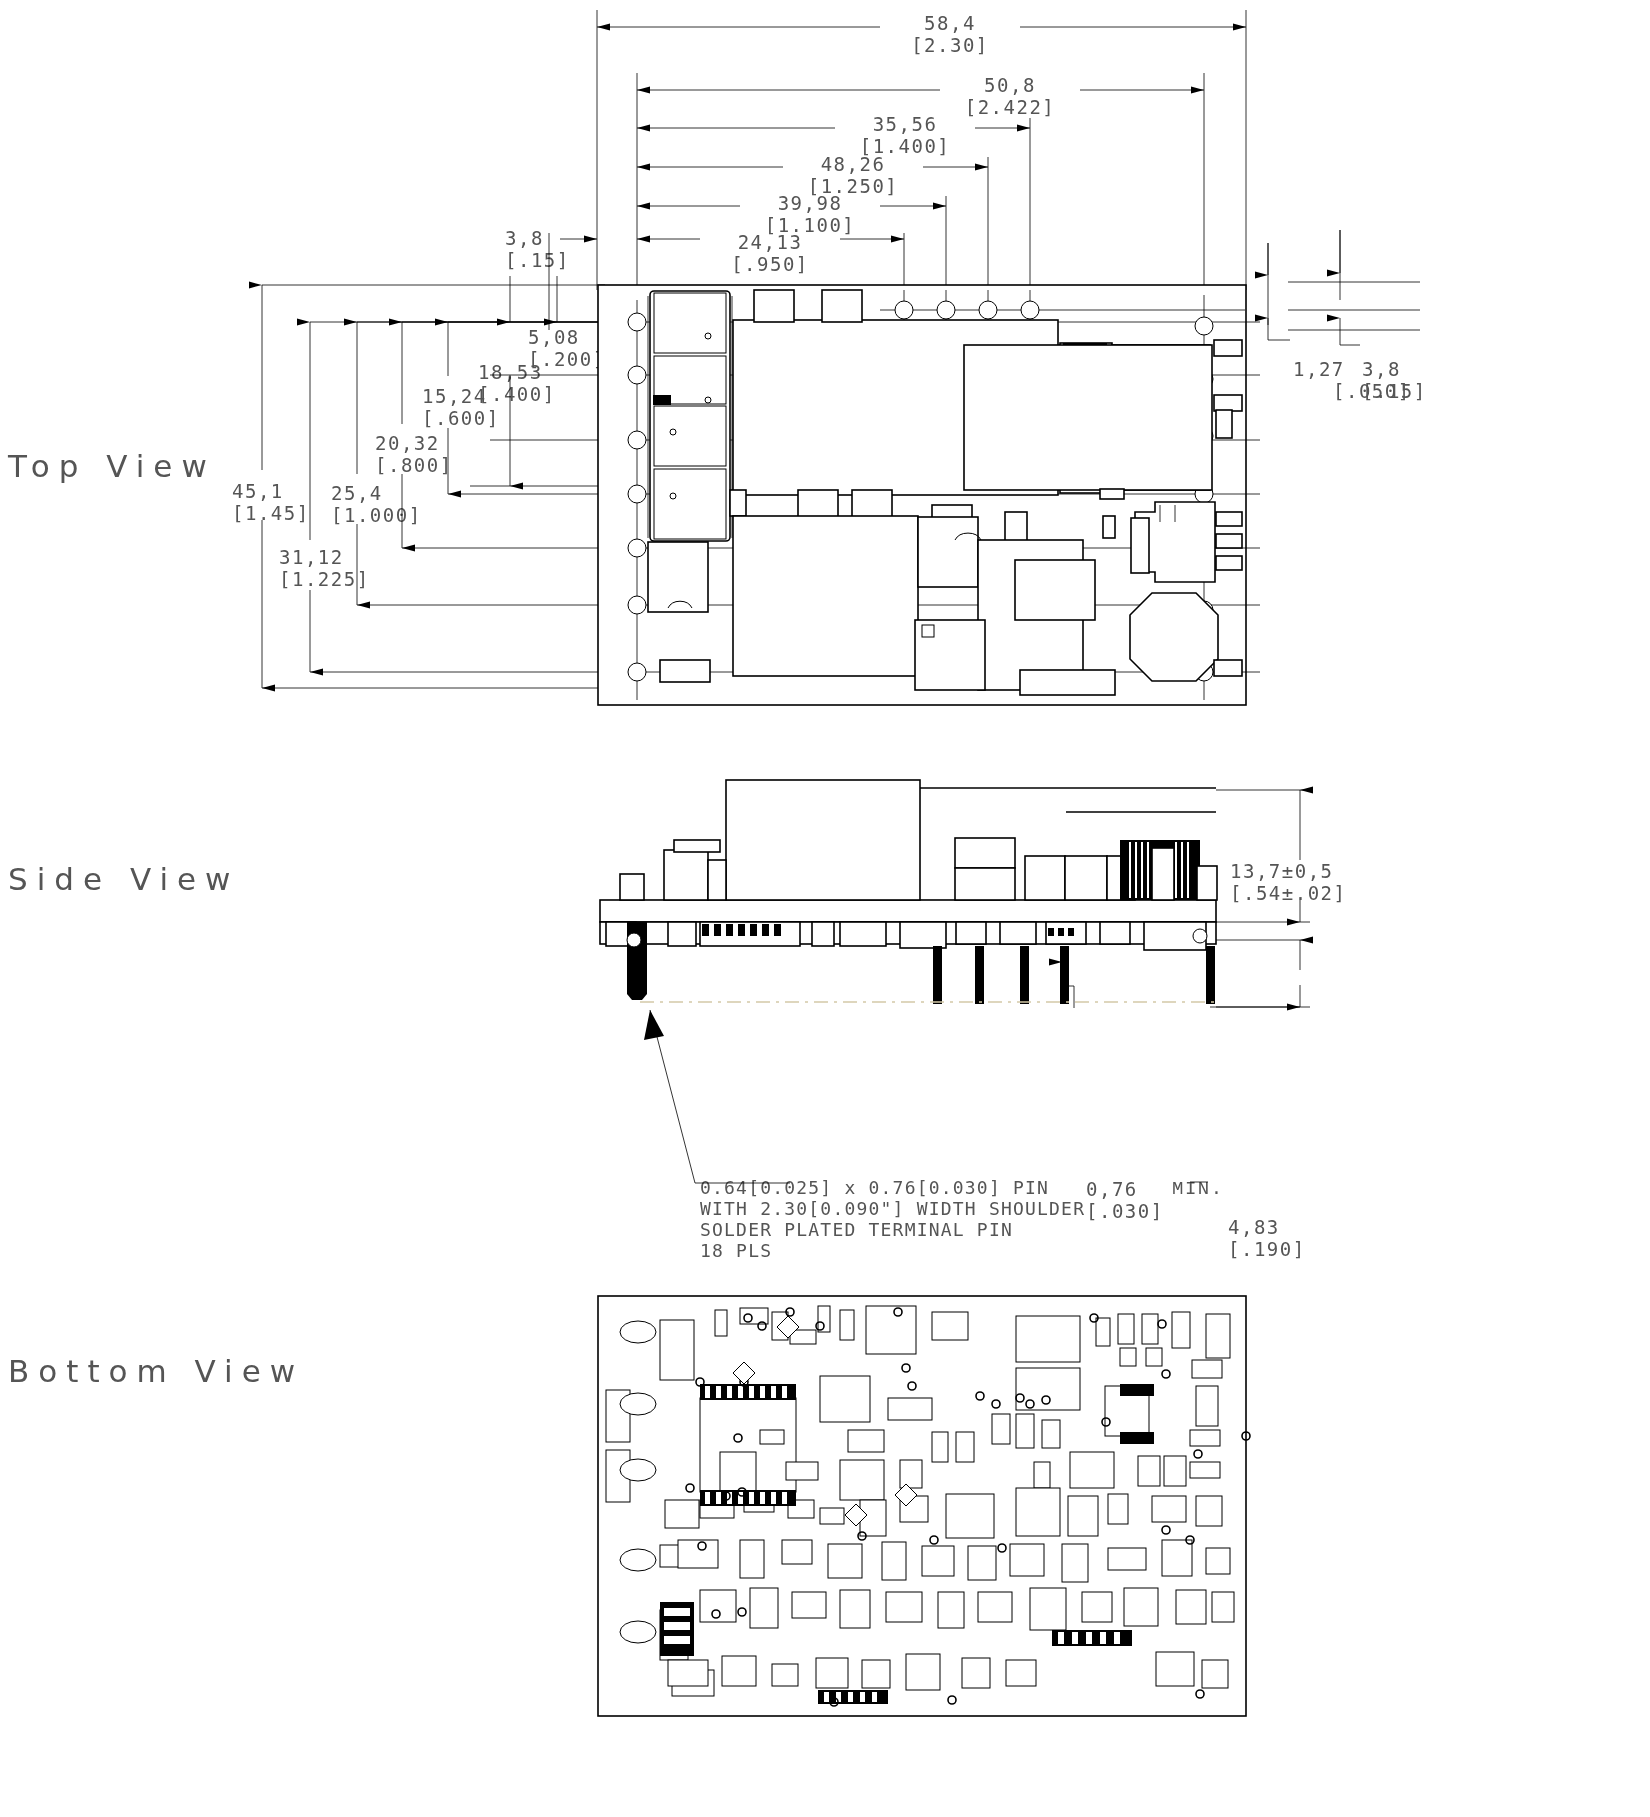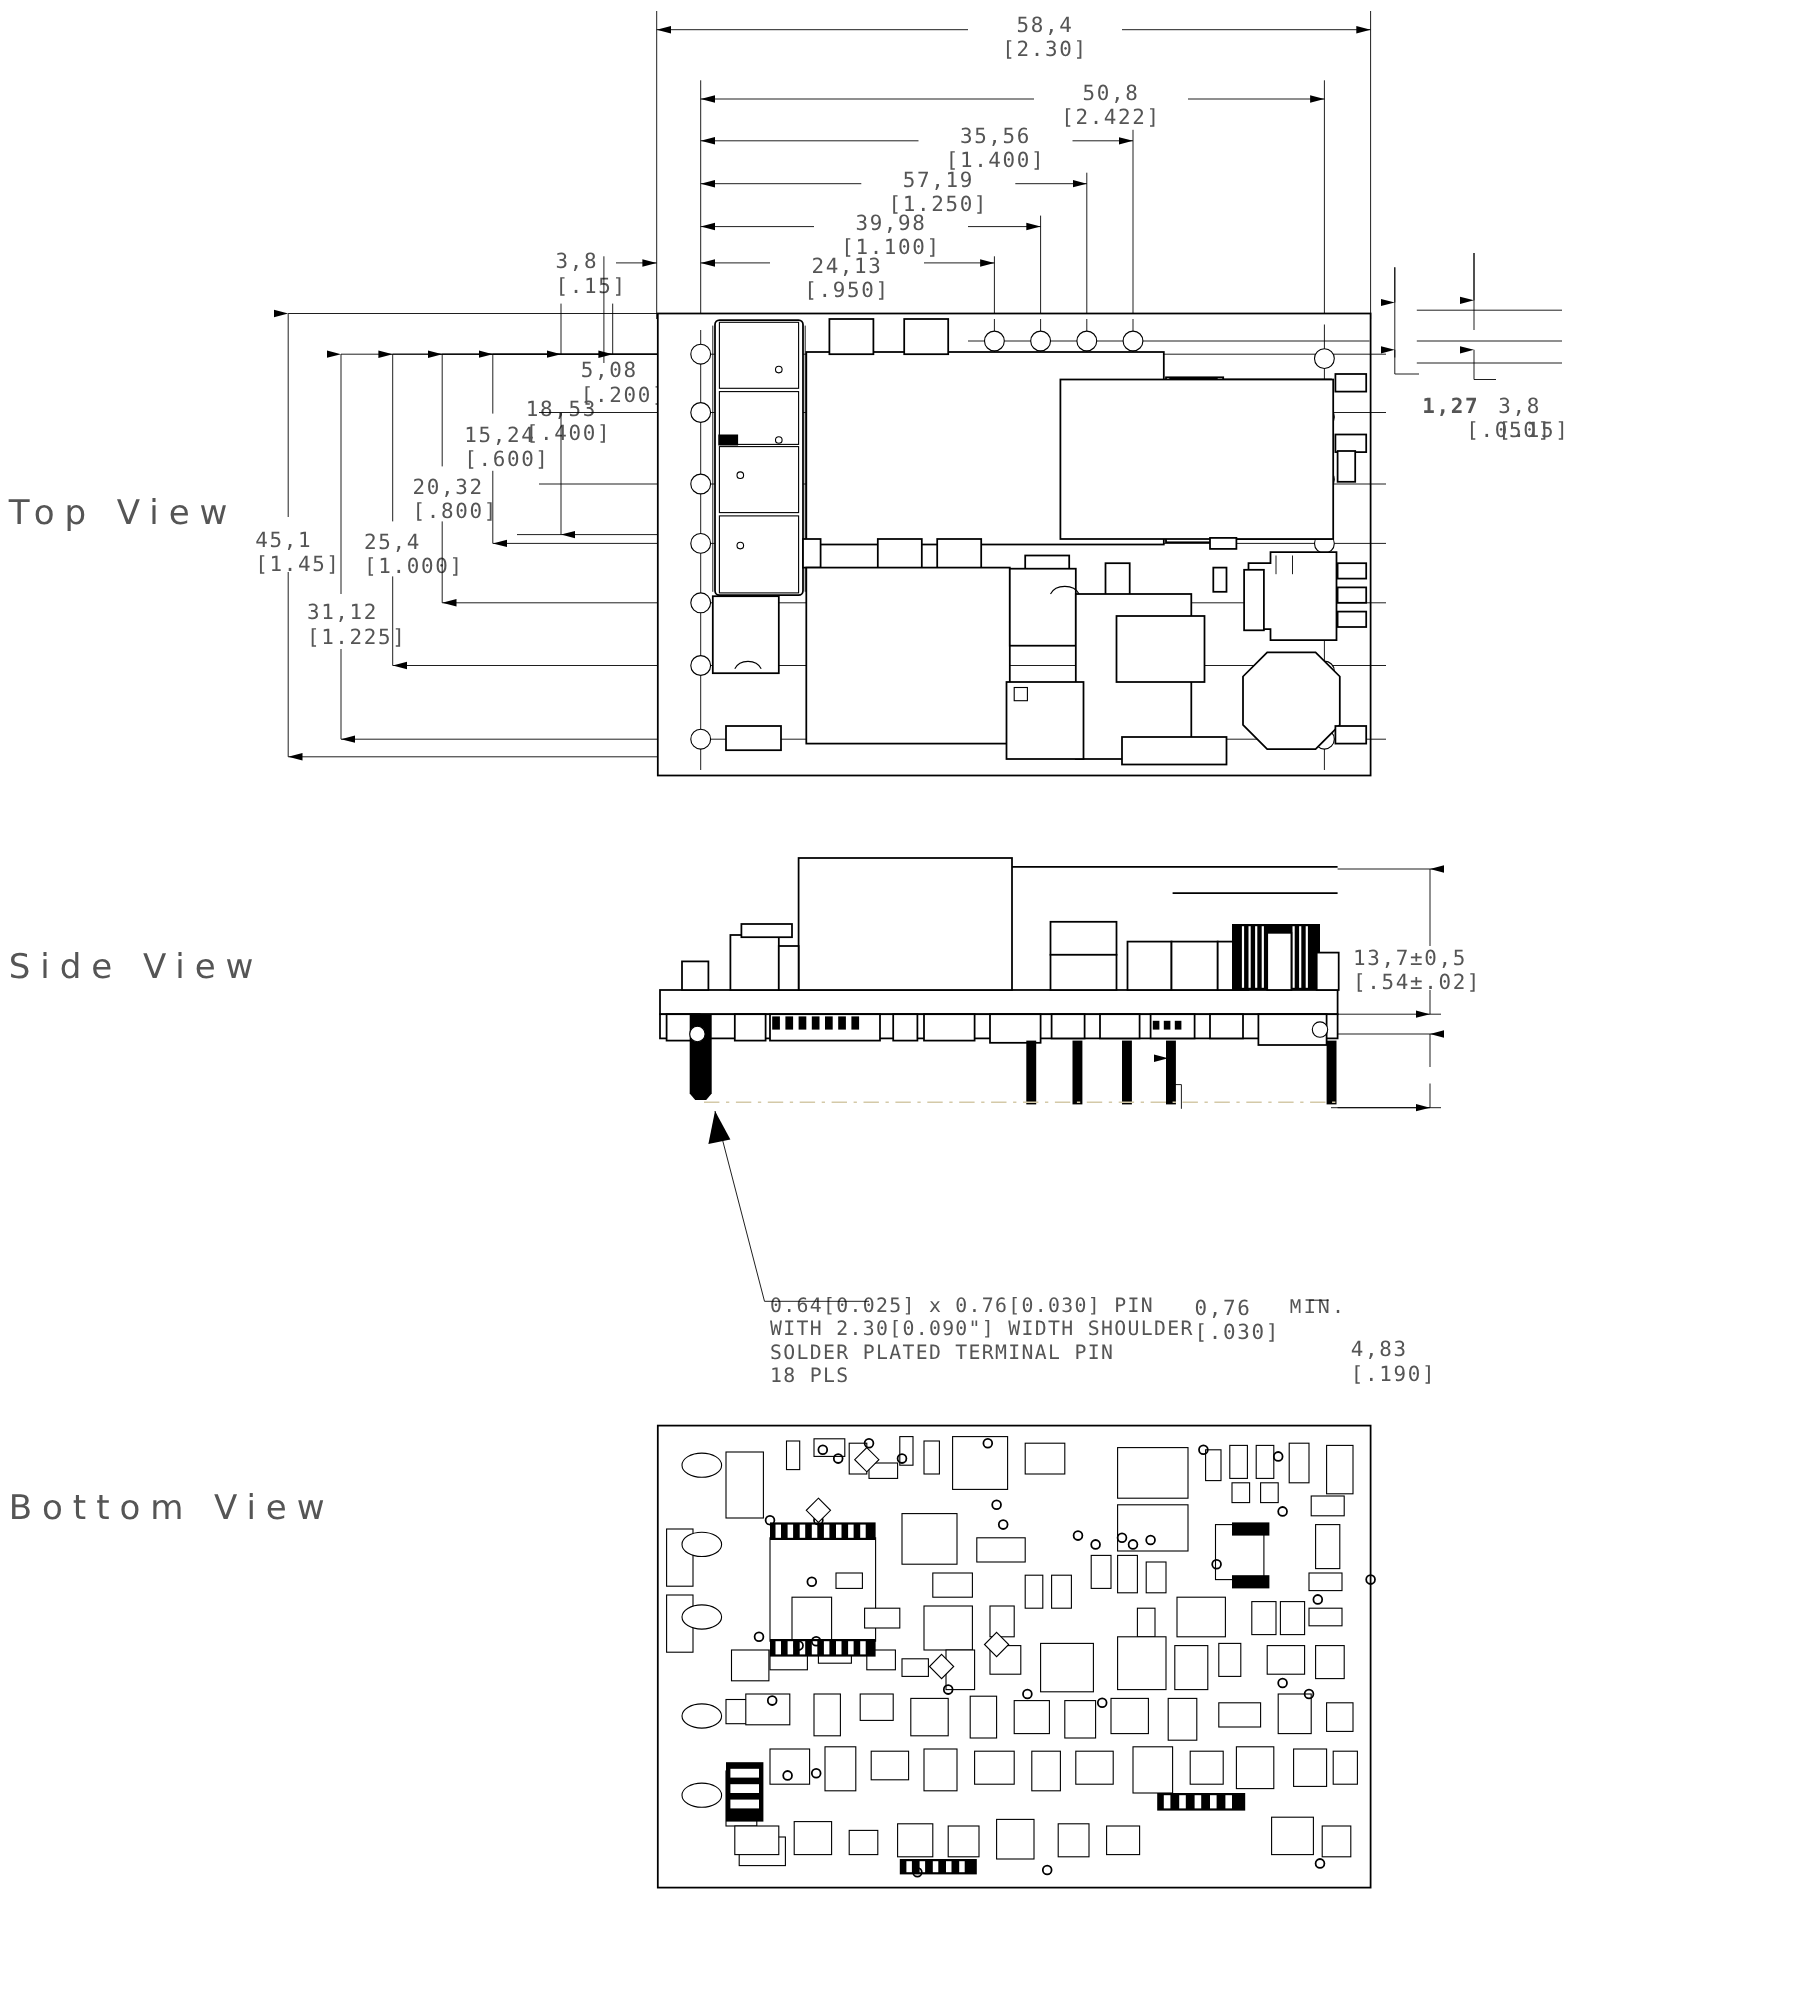--- a/index.html
+++ b/index.html
@@ -33,21 +33,21 @@
 
   <div class="dim c" style="left:880px;top:12px;width:140px;">58,4</div>
   <div class="dim c" style="left:880px;top:34px;width:140px;">[2.30]</div>
 
   <div class="dim c" style="left:940px;top:74px;width:140px;">50,8</div>
   <div class="dim c" style="left:940px;top:96px;width:140px;">[2.422]</div>
 
   <div class="dim c" style="left:835px;top:113px;width:140px;">35,56</div>
   <div class="dim c" style="left:835px;top:135px;width:140px;">[1.400]</div>
 
-  <div class="dim c" style="left:783px;top:153px;width:140px;">57,19</div>
+  <div class="dim c" style="left:783px;top:153px;width:140px;">48,26</div>
   <div class="dim c" style="left:783px;top:175px;width:140px;">[1.250]</div>
 
   <div class="dim c" style="left:740px;top:192px;width:140px;">39,98</div>
   <div class="dim c" style="left:740px;top:214px;width:140px;">[1.100]</div>
 
   <div class="dim c" style="left:700px;top:231px;width:140px;">24,13</div>
   <div class="dim c" style="left:700px;top:253px;width:140px;">[.950]</div>
 
   <div class="dim" style="left:505px;top:227px;">3,8</div>
   <div class="dim" style="left:505px;top:249px;">[.15]</div>
@@ -66,21 +66,21 @@
 
   <div class="dim" style="left:422px;top:385px;">15,24</div>
   <div class="dim" style="left:422px;top:407px;">[.600]</div>
 
   <div class="dim" style="left:478px;top:361px;">18,53</div>
   <div class="dim" style="left:478px;top:383px;">[.400]</div>
 
   <div class="dim" style="left:528px;top:326px;">5,08</div>
   <div class="dim" style="left:528px;top:348px;">[.200]</div>
 
-  <div class="dim" style="left:1293px;top:358px;font-weight:bold;">1,27</div>
+  <div class="dim" style="left:1293px;top:358px;">1,27</div>
   <div class="dim" style="left:1293px;top:380px;margin-left:40px;">[.050]</div>
 
   <div class="dim" style="left:1362px;top:358px;">3,8</div>
   <div class="dim" style="left:1362px;top:380px;">[.15]</div>
 
   <div class="pinno" style="left:616px;top:303px;">1</div>
   <div class="pinno" style="left:616px;top:355px;">2</div>
   <div class="pinno" style="left:616px;top:407px;">3</div>
   <div class="pinno" style="left:616px;top:478px;">4</div>
   <div class="pinno" style="left:616px;top:530px;">5</div>

